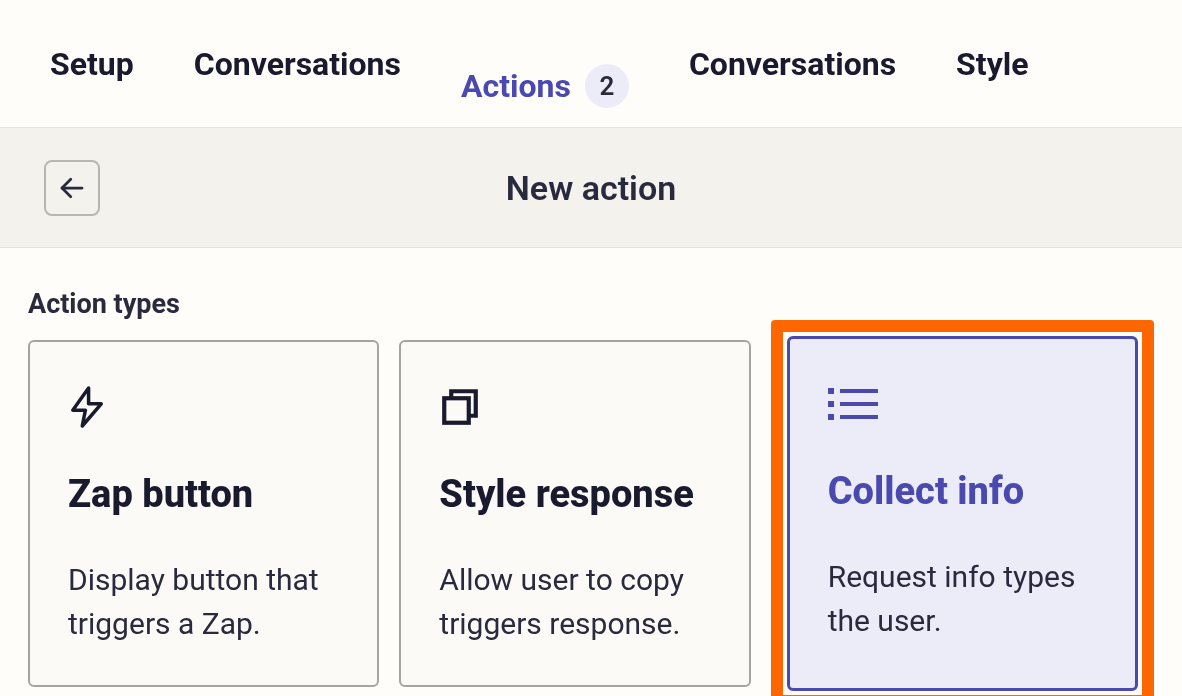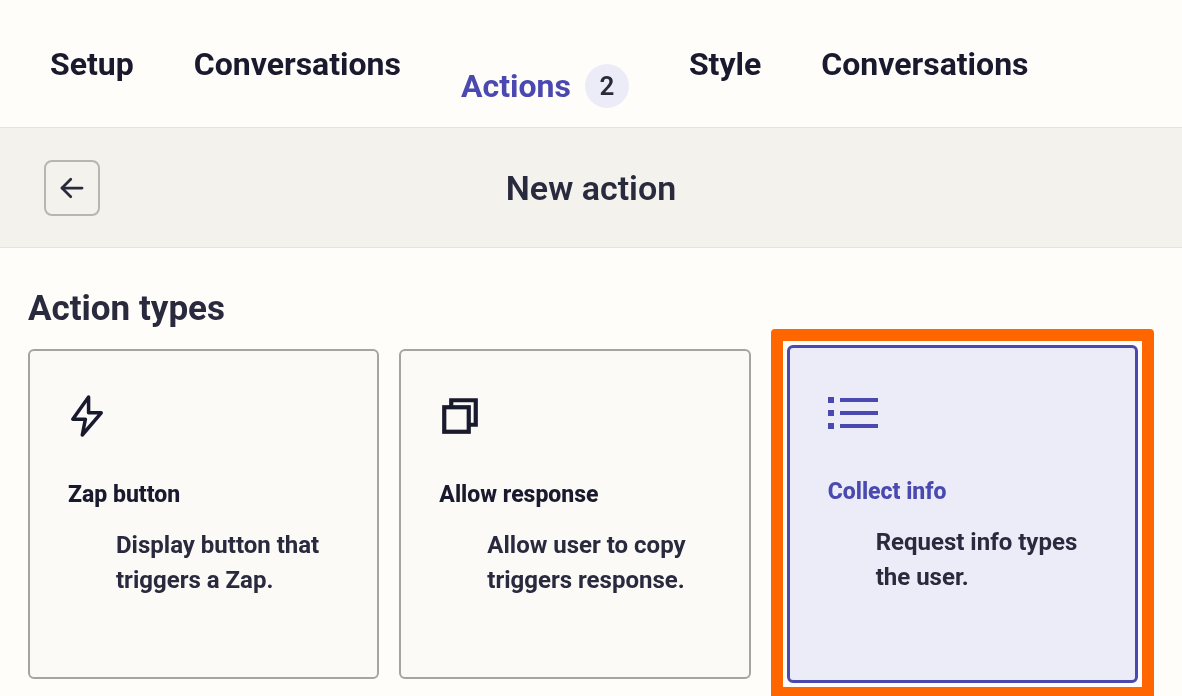--- a/index.html
+++ b/index.html
@@ -84,21 +84,21 @@
       left: 50%;
       transform: translateX(-50%);
       font-size: 34px;
       font-weight: 600;
       color: #2a2a3e;
     }
     .content {
       padding: 40px 28px;
     }
     .section-title {
-      font-size: 35px;
+      font-size: 27px;
       font-weight: 700;
       color: #2a2a3e;
       margin-bottom: 20px;
     }
     .cards {
       display: flex;
       gap: 20px;
     }
     .card {
       flex: 1;
@@ -109,31 +109,30 @@
       cursor: pointer;
       min-height: 330px;
     }
     .card-icon {
       height: 50px;
       margin-bottom: 40px;
       display: flex;
       align-items: center;
     }
     .card-title {
-      font-size: 23px;
+      font-size: 38px;
       font-weight: 800;
       color: #1a1a2e;
-      margin-bottom: 20px;
+      margin-bottom: 42px;
     }
     .card-desc {
-      font-size: 24px;
-      font-weight: 700;
+      font-size: 30px;
+      font-weight: 400;
       color: #2a2a3e;
       line-height: 1.45;
-      margin-left: 48px;
     }
     .card-wrapper {
       flex: 1;
       display: flex;
     }
     .card-wrapper.highlighted {
       border: 12px solid #ff6600;
       border-radius: 4px;
       padding: 4px;
       margin: -20px 0;
@@ -161,24 +160,24 @@
     <span>Setup</span>
   </div>
   <div class="tab">
     <span>Conversations</span>
   </div>
   <div class="tab active">
     <span>Actions</span>
     <span class="tab-badge">2</span>
   </div>
   <div class="tab">
+    <span>Conversations</span>
+  </div>
+  <div class="tab">
     <span>Style</span>
-  </div>
-  <div class="tab">
-    <span>Conversations</span>
   </div>
 </div>
 
 <div class="subheader">
   <button class="back-btn">
     <svg width="30" height="30" viewBox="0 0 24 24" fill="none" stroke="#2a2a3e" stroke-width="2.2" stroke-linecap="round" stroke-linejoin="round">
       <line x1="20" y1="12" x2="4" y2="12"></line>
       <polyline points="11 5 4 12 11 19"></polyline>
     </svg>
   </button>
@@ -202,21 +201,21 @@
     </div>
 
     <div class="card-wrapper">
       <div class="card">
         <div class="card-icon">
           <svg width="42" height="42" viewBox="0 0 24 24" fill="none" stroke="#1a1a2e" stroke-width="2.4">
             <rect x="3" y="7" width="14" height="14"></rect>
             <polyline points="7 7 7 3 21 3 21 17 17 17" fill="none"></polyline>
           </svg>
         </div>
-        <div class="card-title">Allow response</div>
+        <div class="card-title">Style response</div>
         <div class="card-desc">Allow user to copy triggers response.</div>
       </div>
     </div>
 
     <div class="card-wrapper highlighted">
       <div class="card selected">
         <div class="card-icon">
           <svg width="50" height="36" viewBox="0 0 50 36" fill="#4949b0">
             <rect x="0" y="2" width="6" height="6"></rect>
             <rect x="12" y="3" width="38" height="4"></rect>

